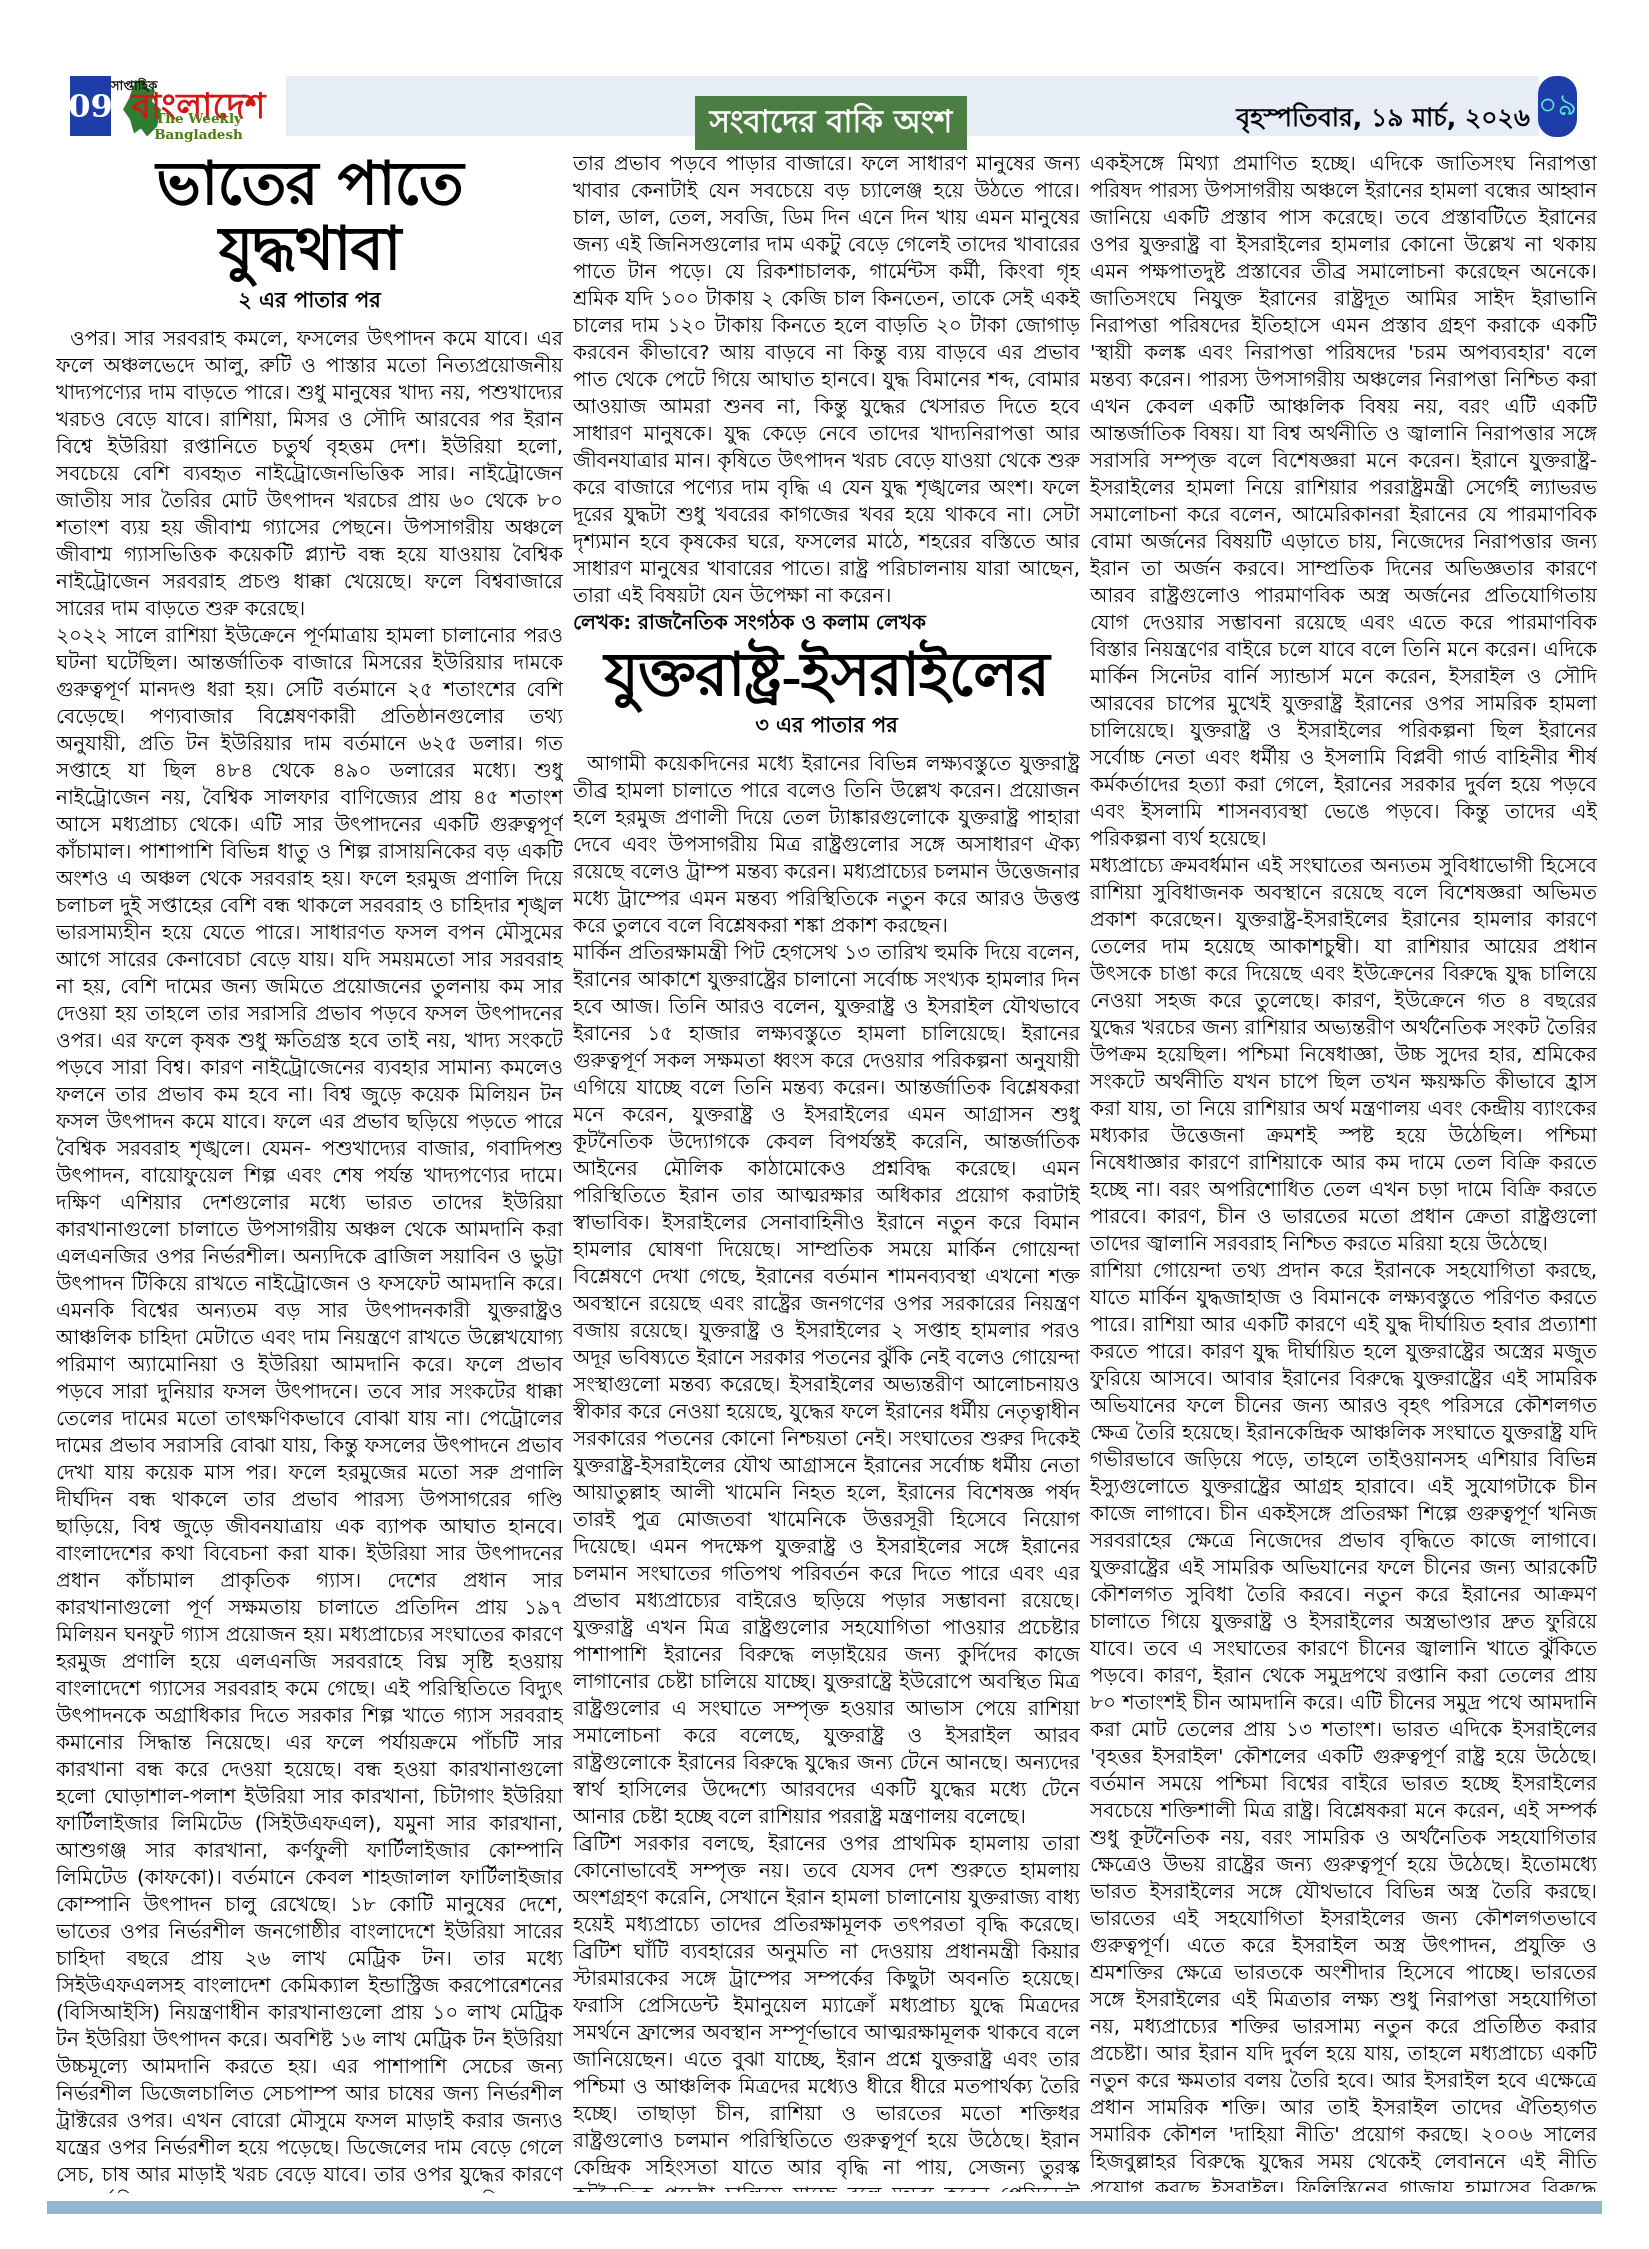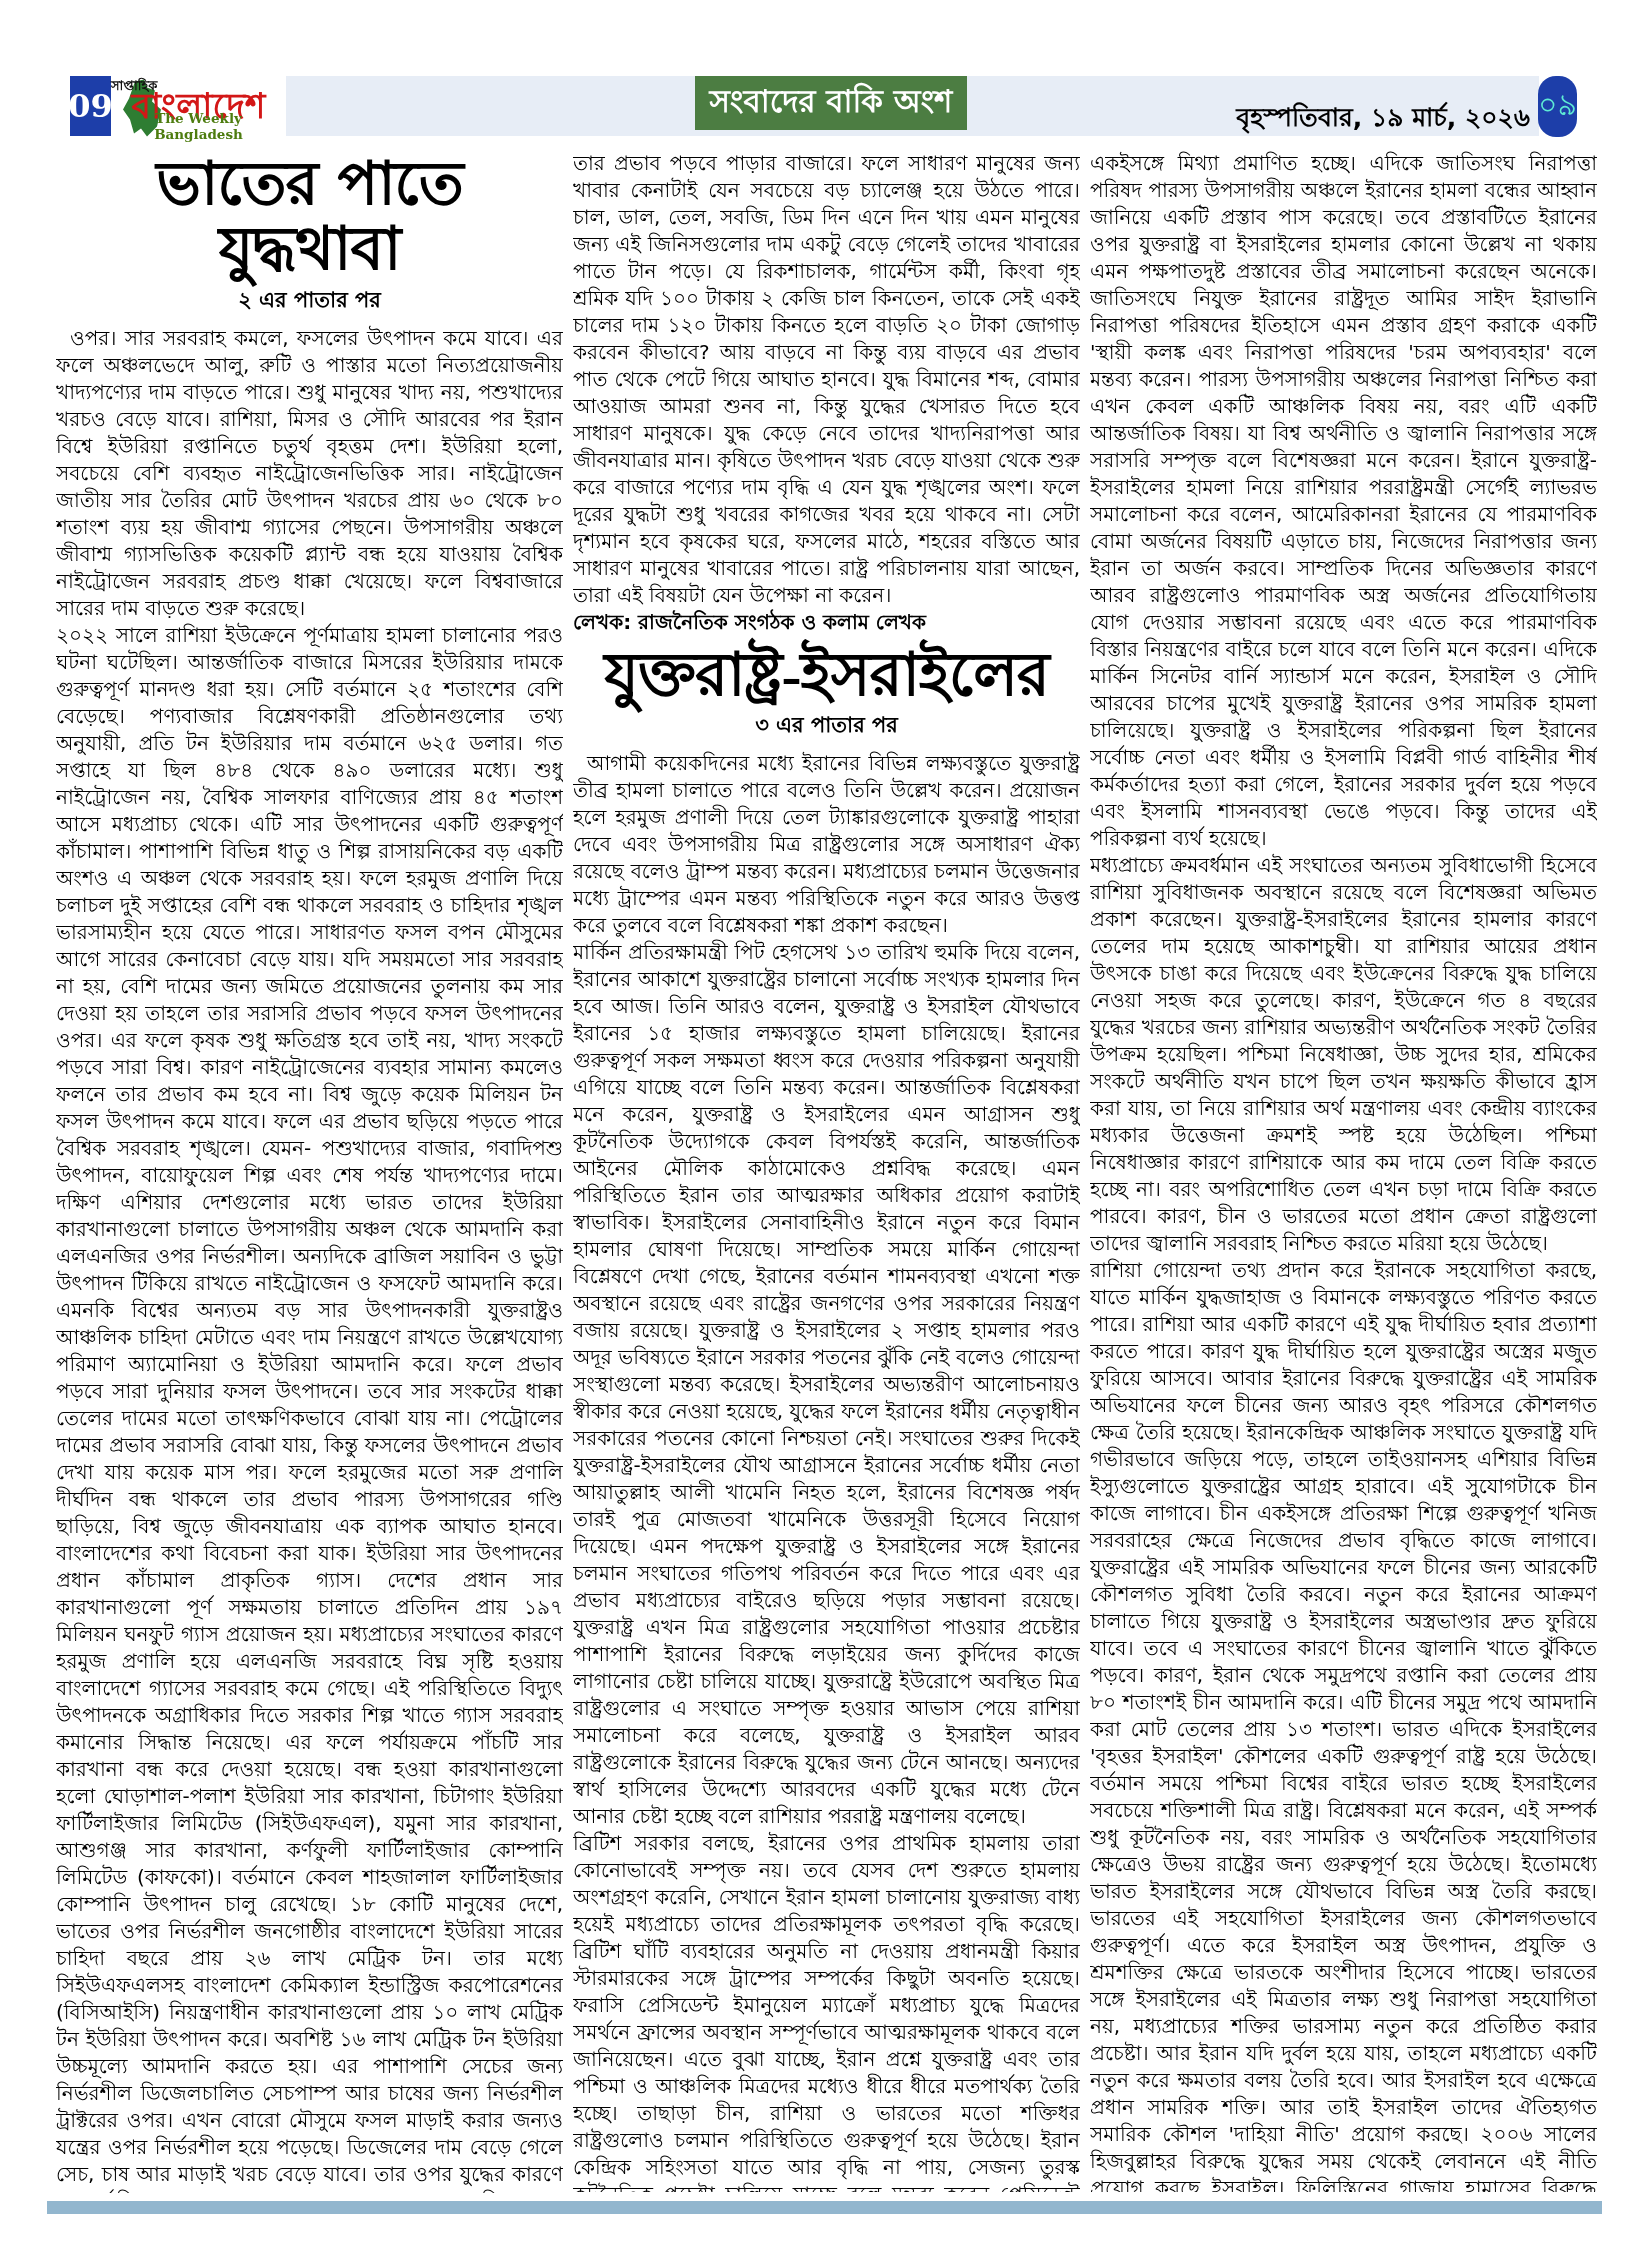--- a/index.html
+++ b/index.html
@@ -12,21 +12,21 @@
         color:#fff;display:flex;align-items:center;justify-content:center;
         font-family:"DejaVu Serif","Liberation Serif",serif;font-size:32px;font-weight:bold;}
   .logo-box{position:absolute;left:111px;top:74px;width:175px;height:69px;background:#ffffff;}
   .logo-map{position:absolute;left:5px;top:4px;width:50px;height:61px;z-index:0;}
   .logo-weekly{position:absolute;left:0;top:2px;width:100%;text-align:left;font-size:13px;
         font-weight:bold;color:#111;z-index:2;}
   .logo-brand{position:absolute;left:0;top:15px;width:100%;text-align:center;font-size:35px;
         font-weight:bold;color:#d31717;z-index:1;line-height:1.0;}
   .logo-tagline{position:absolute;left:0;bottom:1px;width:100%;text-align:center;font-size:13.5px;
         color:#4d7c0f;font-family:"DejaVu Serif","Liberation Serif",serif;font-weight:bold;z-index:2;}
-  .section-banner{position:absolute;left:695px;top:76px;width:272px;height:54px;background:#4c7d42;
+  .section-banner{position:absolute;left:695px;top:96px;width:272px;height:54px;background:#4c7d42;
         color:#fff;display:flex;align-items:center;justify-content:center;font-size:31px;font-weight:bold;}
   .hdr-date{position:absolute;left:1185px;top:98px;width:345px;text-align:right;font-size:25px;
         font-weight:bold;color:#000;}
   .hdr-pageno-right{position:absolute;left:1538px;top:76px;width:39px;height:61px;background:#1d3ea9;
         border-radius:18px;color:#5eead4;display:flex;align-items:center;justify-content:center;
         font-size:30px;font-weight:normal;}
 
   
   .col{position:absolute;top:150px;width:507px;height:2042px;overflow:hidden;text-align:justify;
        font-size:20px;line-height:1.35;margin-left:9px;}

